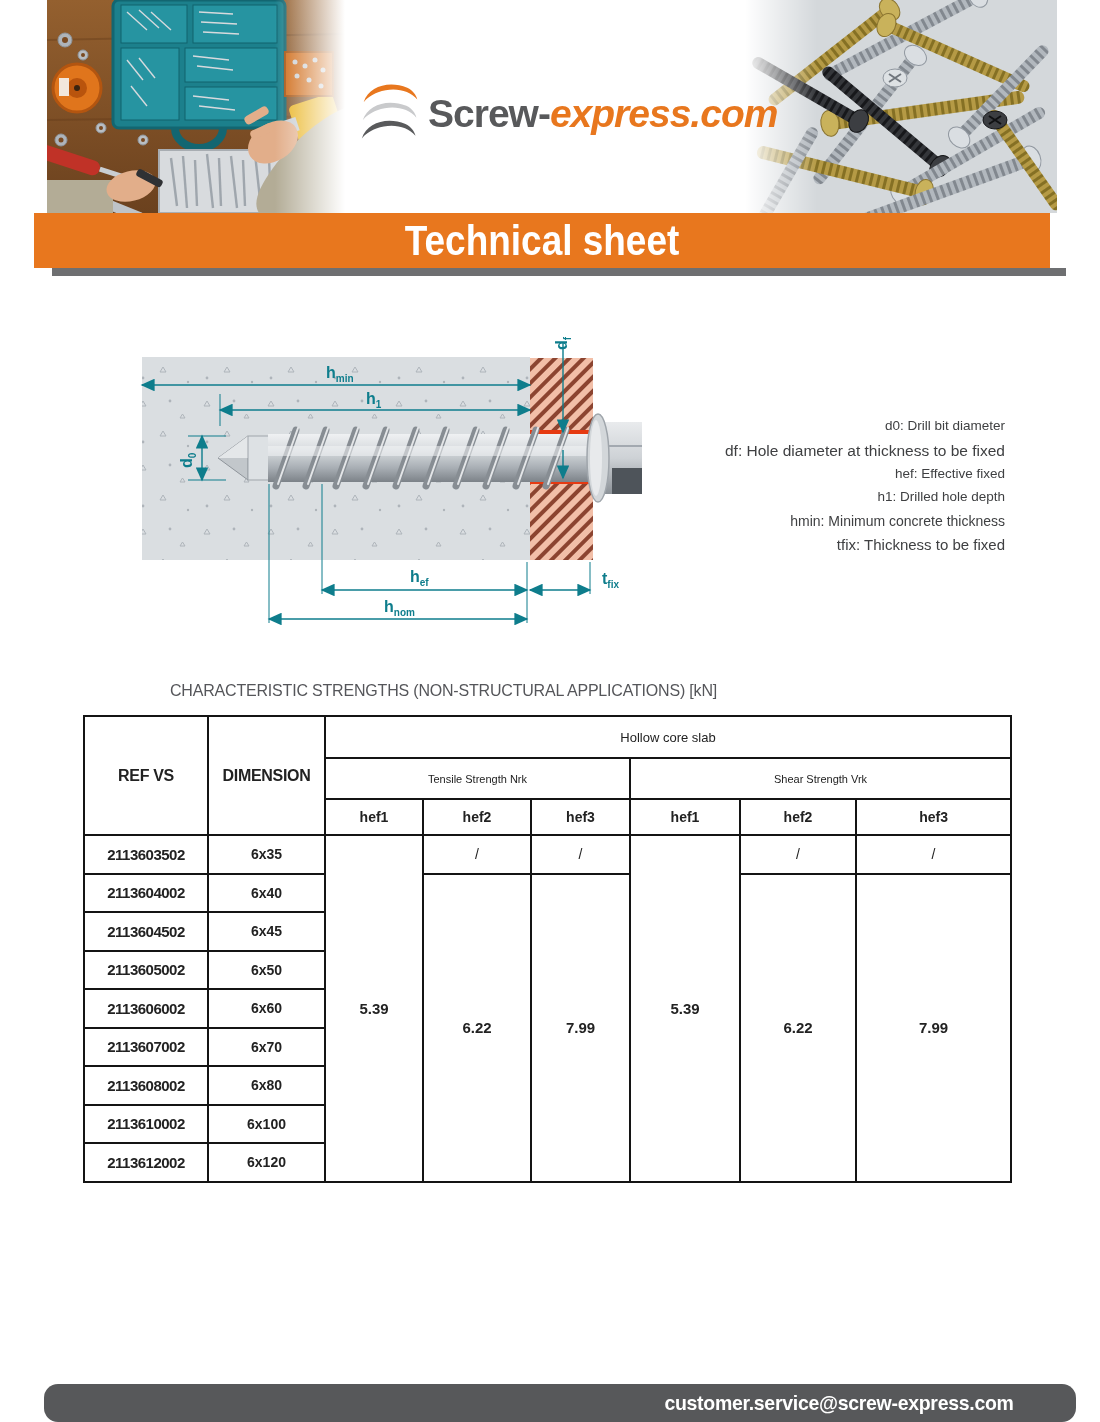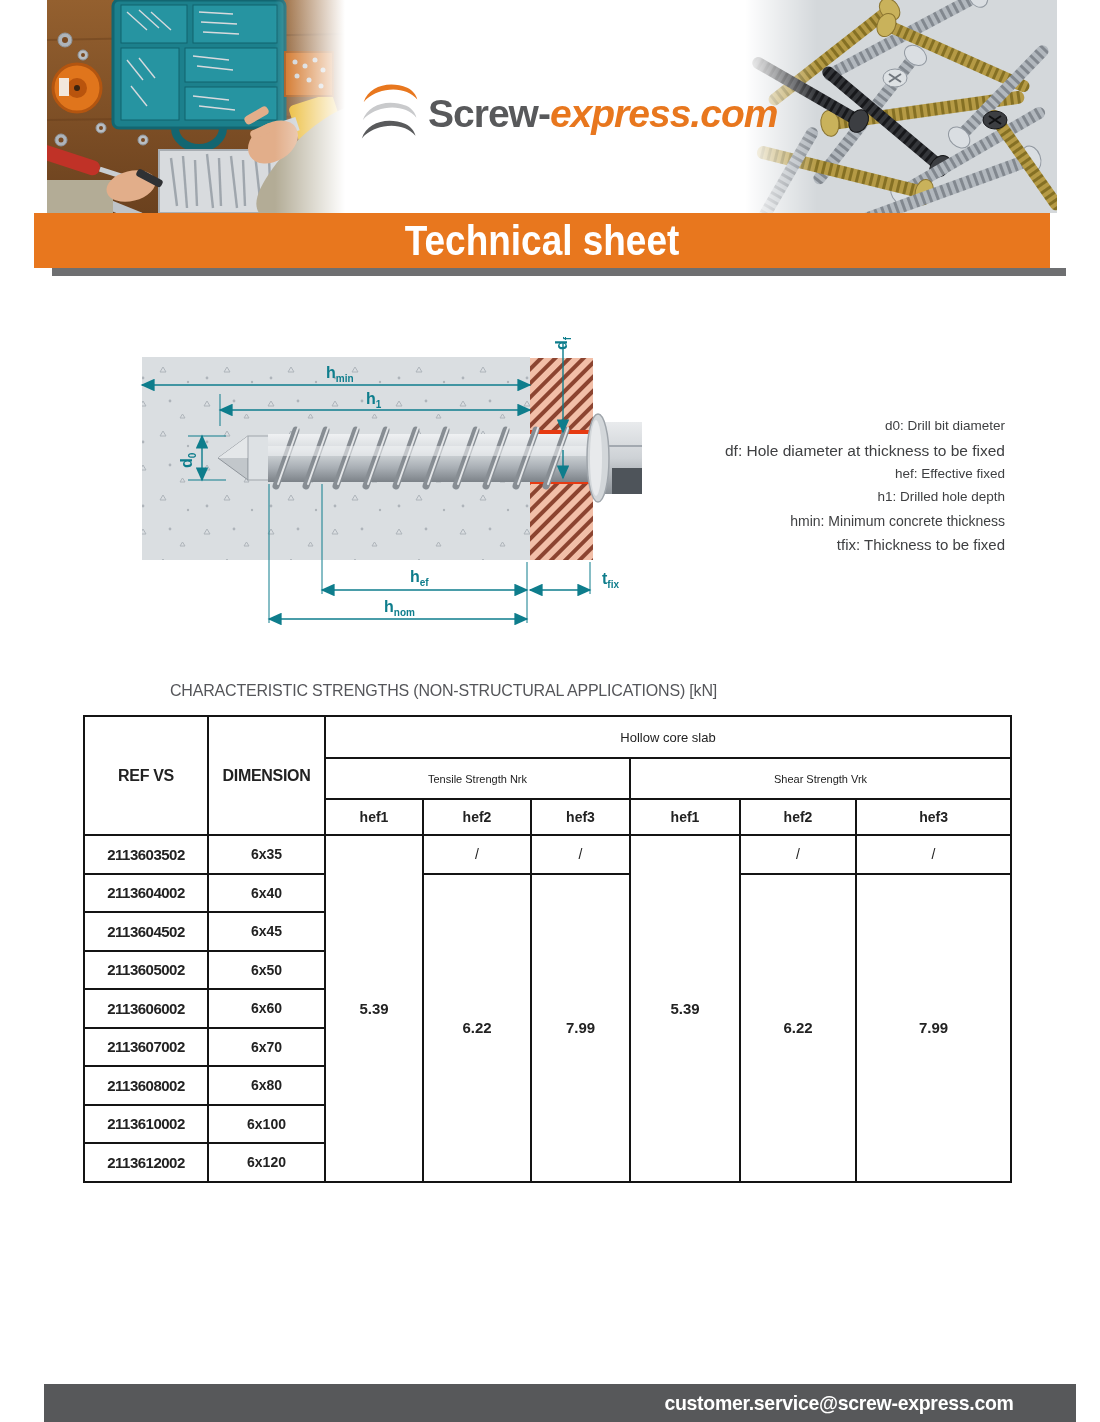--- a/index.html
+++ b/index.html
@@ -50,21 +50,21 @@
   #strength-table .h-hef{font-size:14px;font-weight:bold;height:34px;}
   #strength-table .h-main{font-size:16px;font-weight:bold;letter-spacing:-0.3px;}
   #strength-table tbody tr{height:38.5px;}
   #strength-table .ref{font-size:15px;font-weight:bold;letter-spacing:-0.5px;}
   #strength-table .dim{font-size:14px;font-weight:bold;}
   #strength-table .val{font-size:15px;font-weight:bold;}
   #strength-table .na{font-size:14px;font-weight:normal;}
 
   
   #footer{position:absolute;left:44px;top:1384px;width:1032px;height:38px;background:#57585A;
-          display:flex;align-items:center;justify-content:flex-end;}
+          display:flex;align-items:center;justify-content:flex-end;border-radius:14px;}
   #footer .email{color:#fff;font-weight:bold;font-size:20.5px;margin-right:62px;
                  letter-spacing:-0.3px;transform:scaleX(.95);transform-origin:right;}
 </style>
 </head>
 <body>
 
 <div id="page">
 
   <svg id="photoL" class="photo" viewBox="0 0 298 213">
     <defs>

